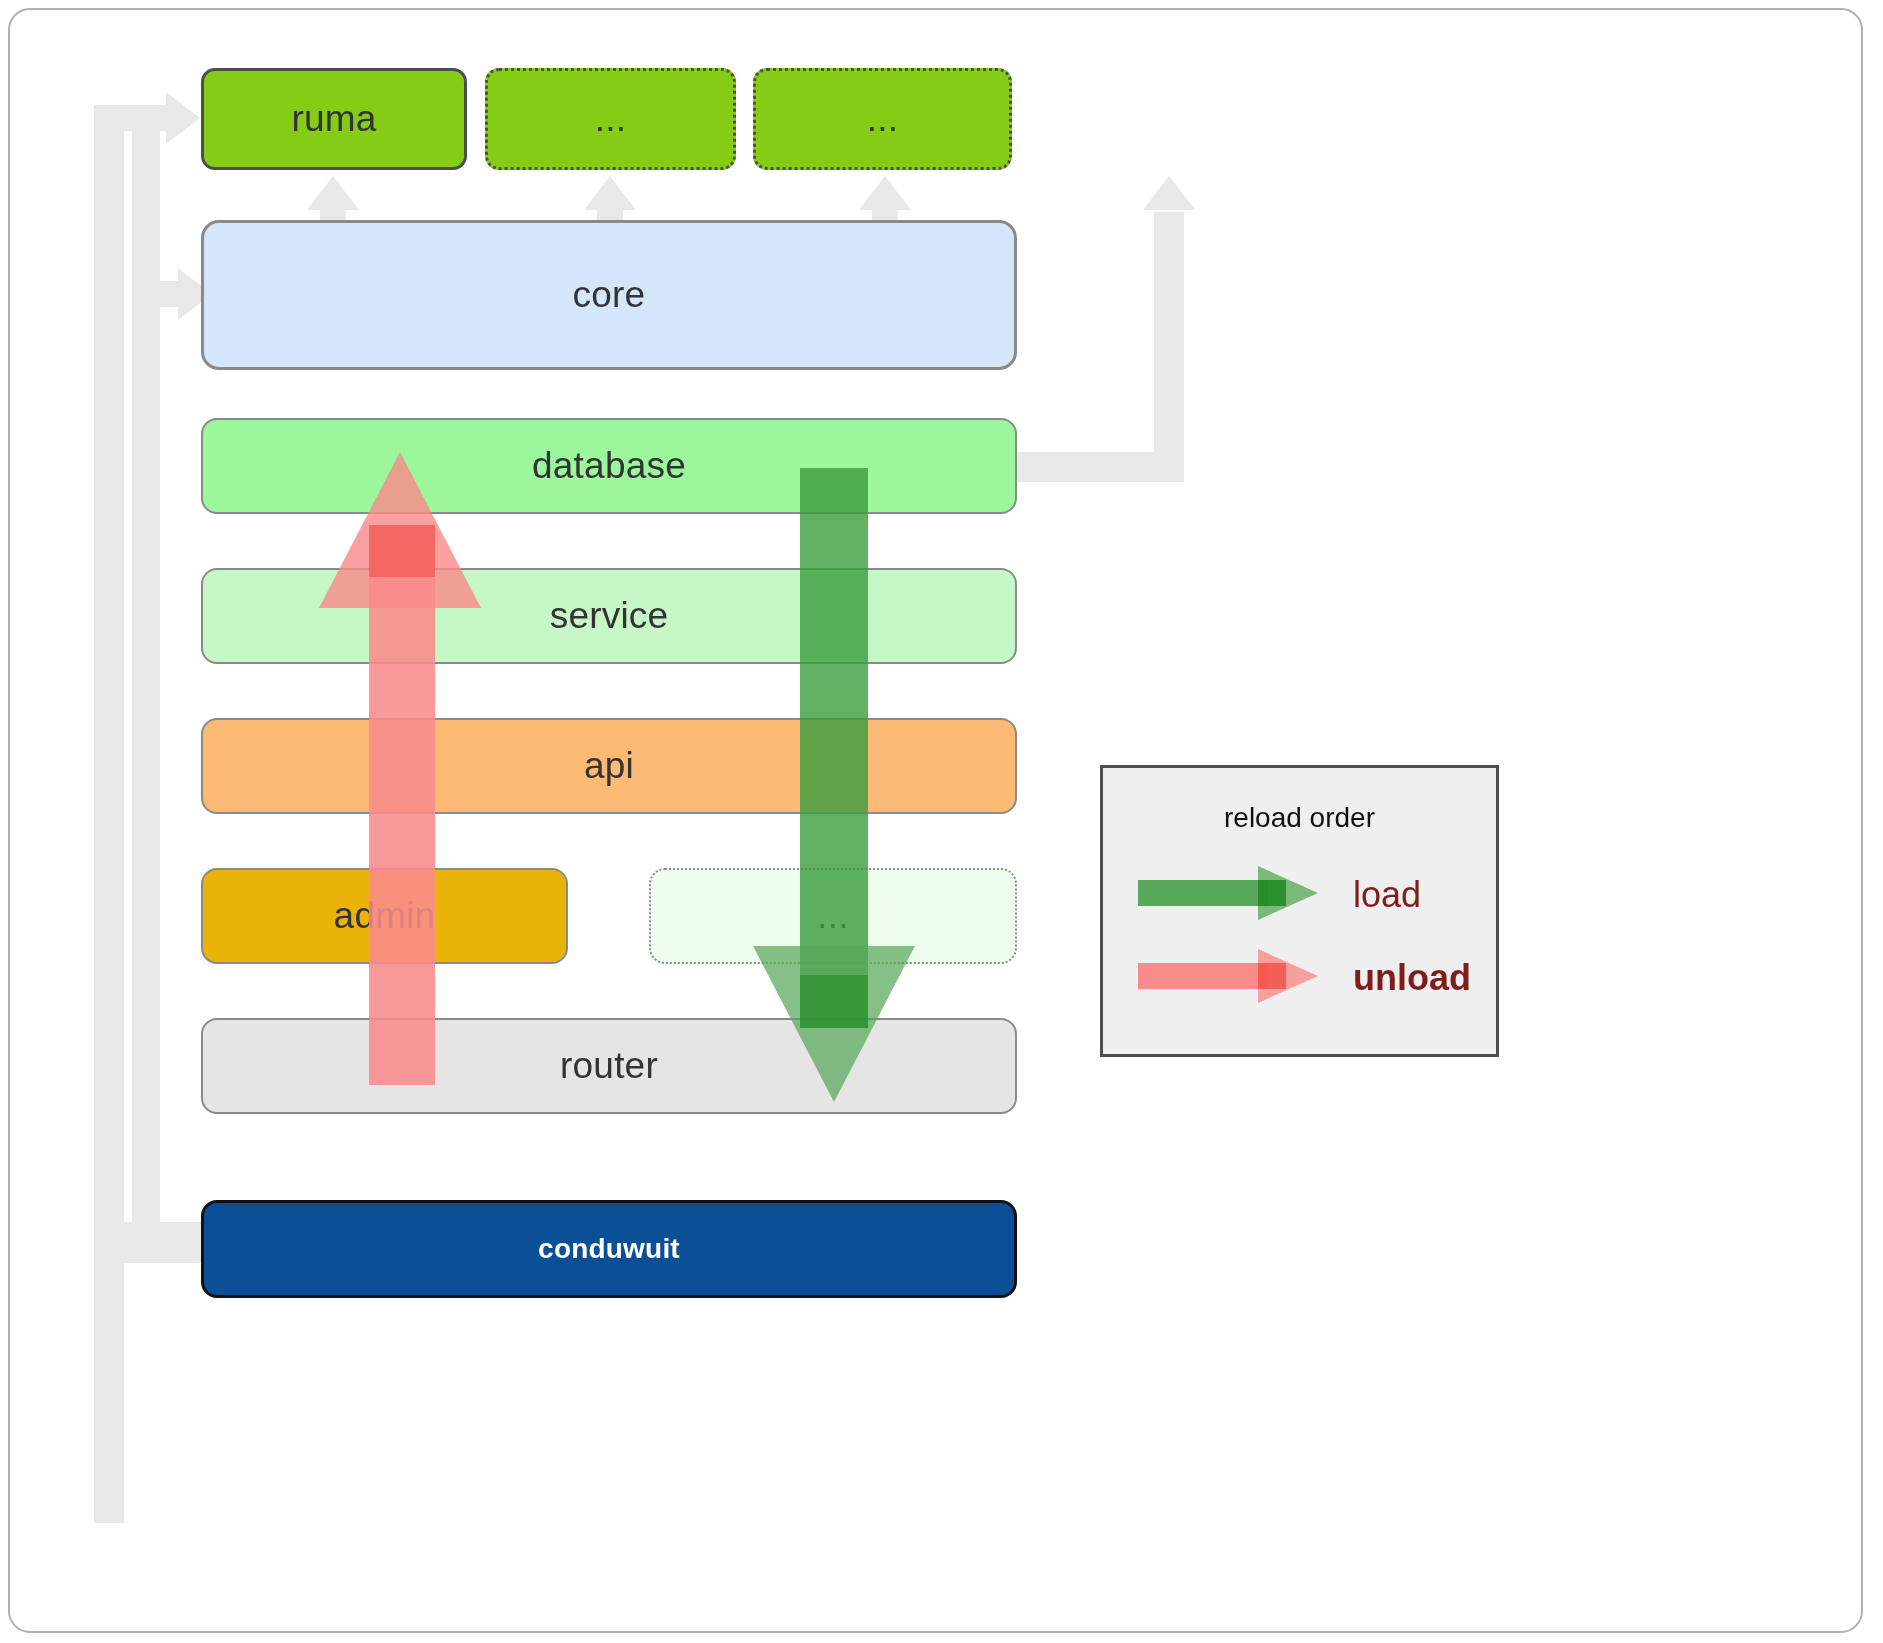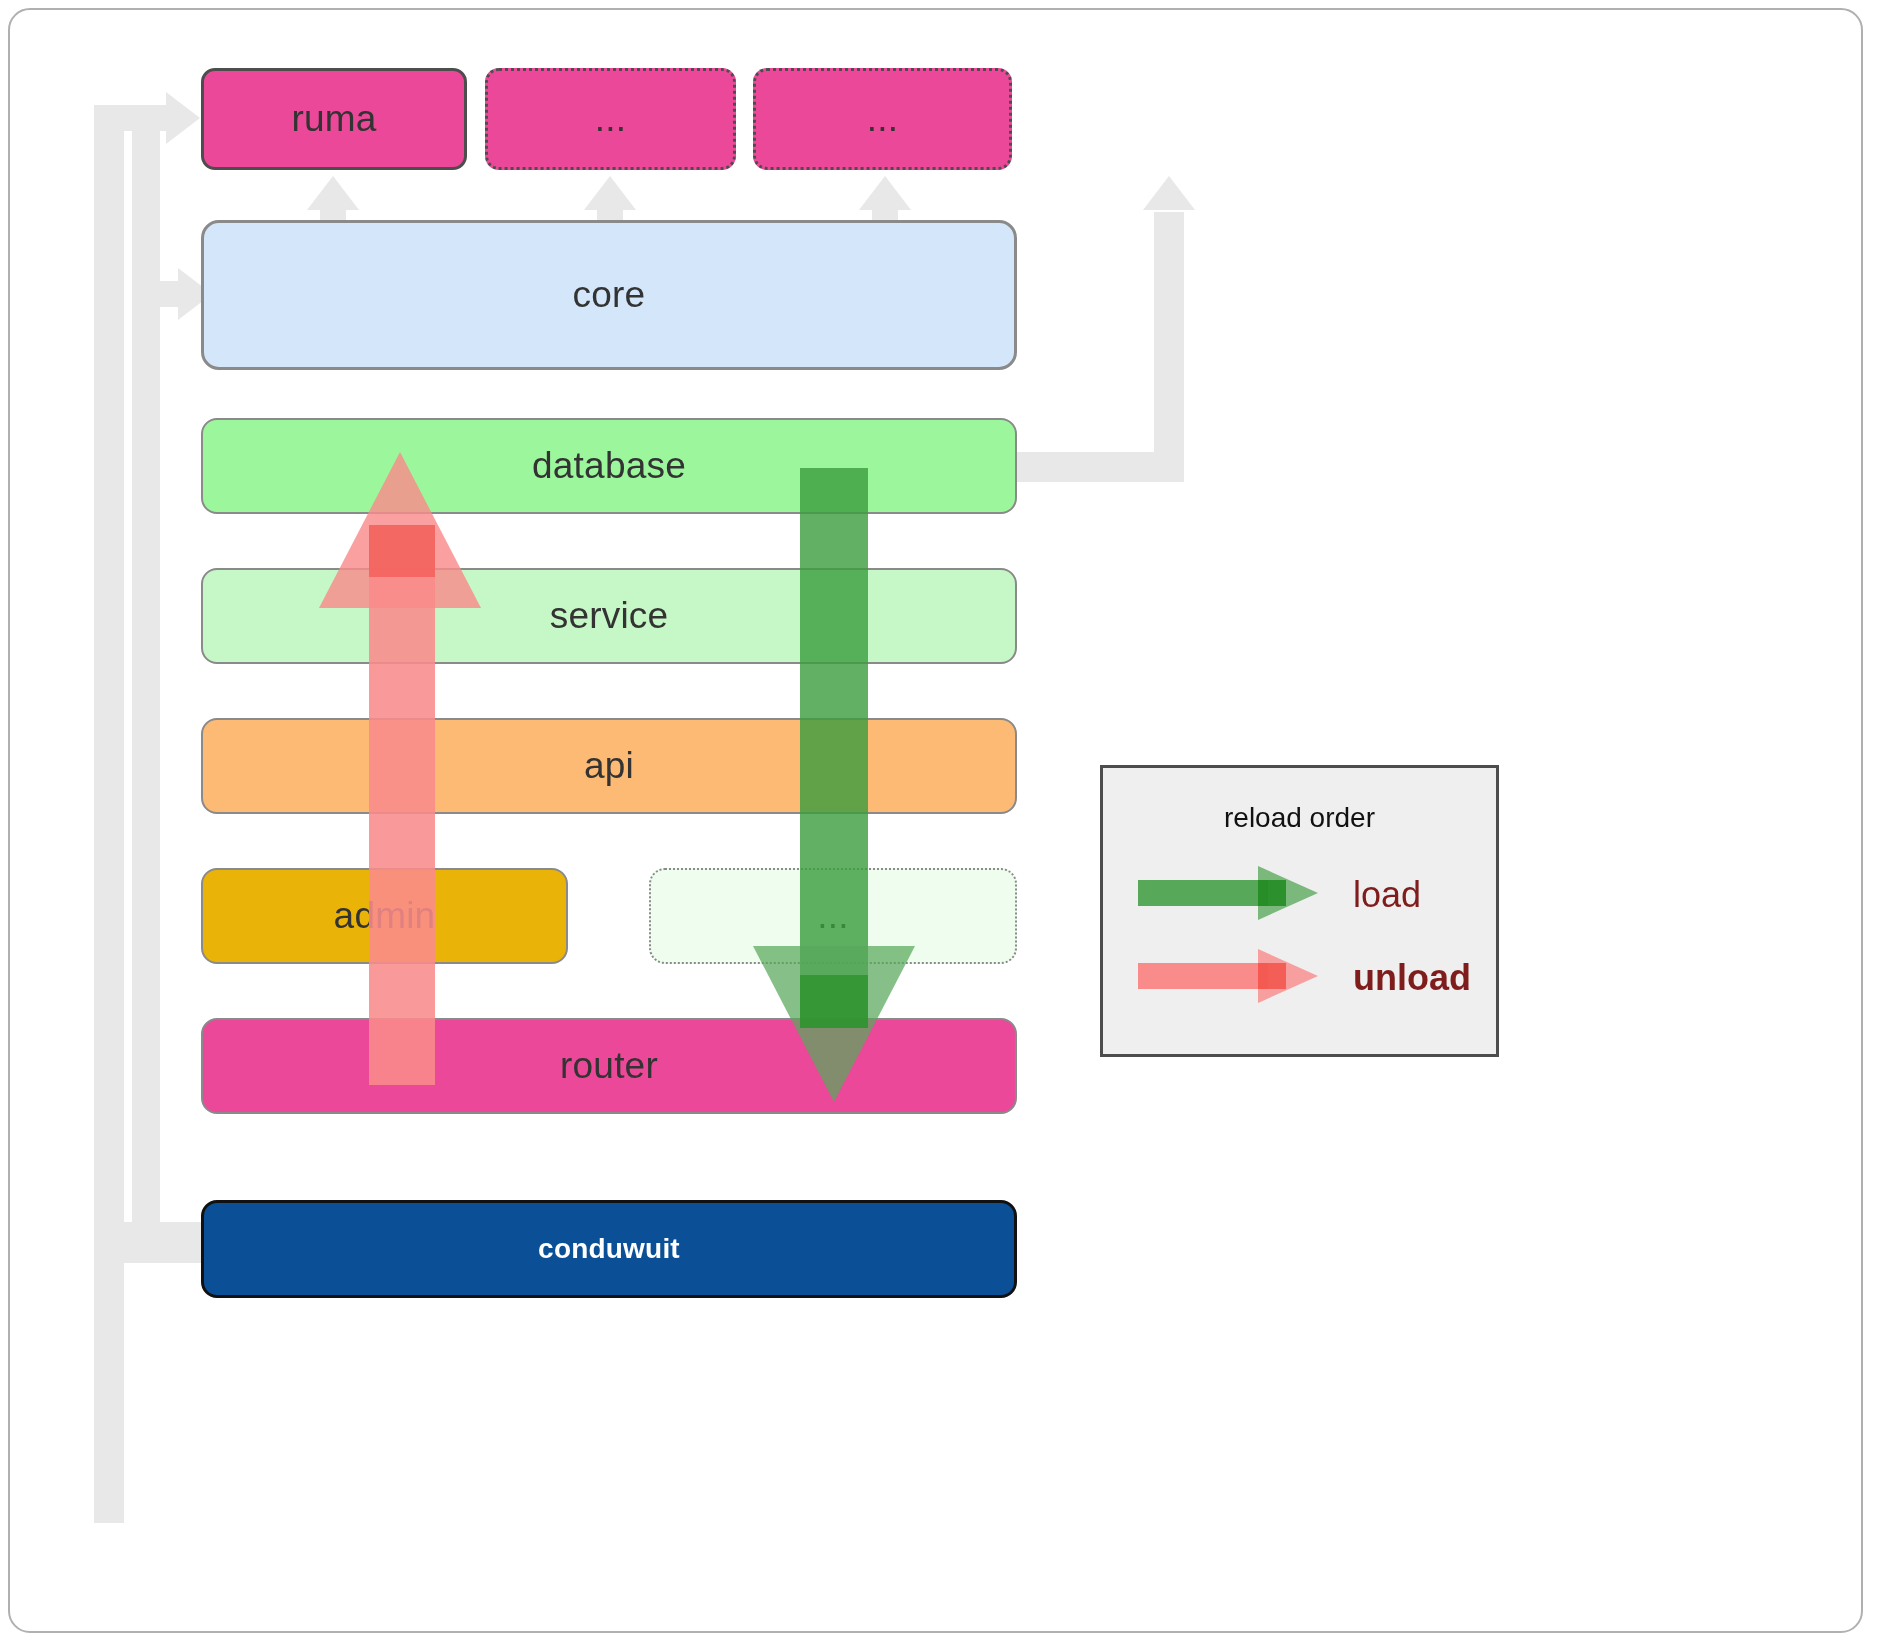--- a/index.html
+++ b/index.html
@@ -17,33 +17,33 @@
   }
   .node{
     position:absolute;box-sizing:border-box;
     display:flex;align-items:center;justify-content:center;
     border-radius:14px;
     font-size:37px;color:#333333;
     letter-spacing:.2px;
     z-index:6;
   }
   .node.dep{
-    background:#ec4899;border:3px solid #4d4d4d;
+    background:#84cc16;border:3px solid #4d4d4d;
   }
   .node.dep.dotted{
     border:3px dotted #4d4d4d;
   }
   .node.core{
     background:#d4e6f9;border:3px solid #8a8a8a;border-radius:18px;
   }
   .node.layer{
     border:2px solid #8a8a8a;border-radius:16px;
   }
   .node.router{
-    background:#ec4899;border:2px solid #8a8a8a;border-radius:16px;
+    background:#e5e5e5;border:2px solid #8a8a8a;border-radius:16px;
   }
   .node.layer.dotted{border:2px dotted #8a8a8a;}
   .node.root{
     background:#0b5097;border:3px solid #111111;border-radius:16px;
     color:#ffffff;font-weight:bold;font-size:28px;
   }
   
   .gbar{position:absolute;background:#e8e8e8;z-index:2;}
   .garrow{position:absolute;width:0;height:0;z-index:2;}
   .garrow.right{

